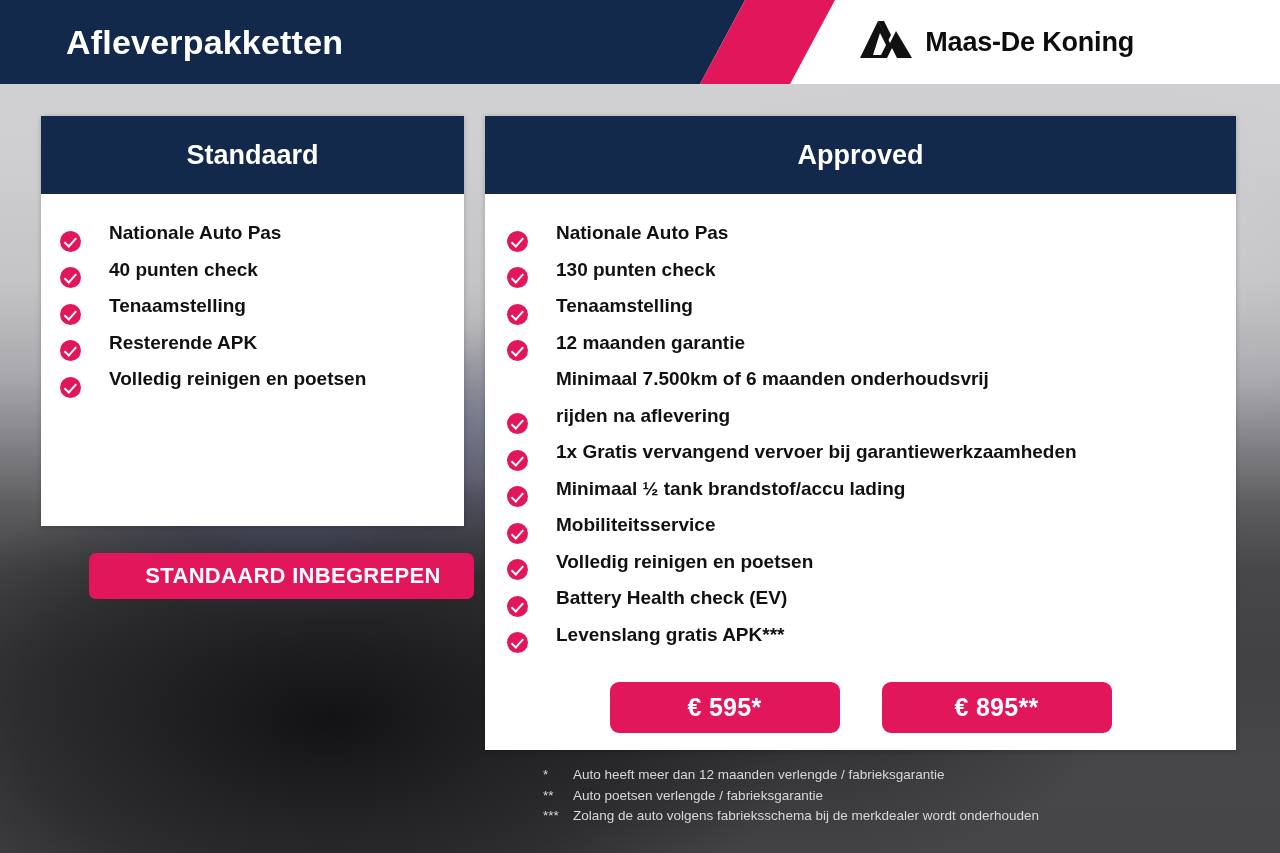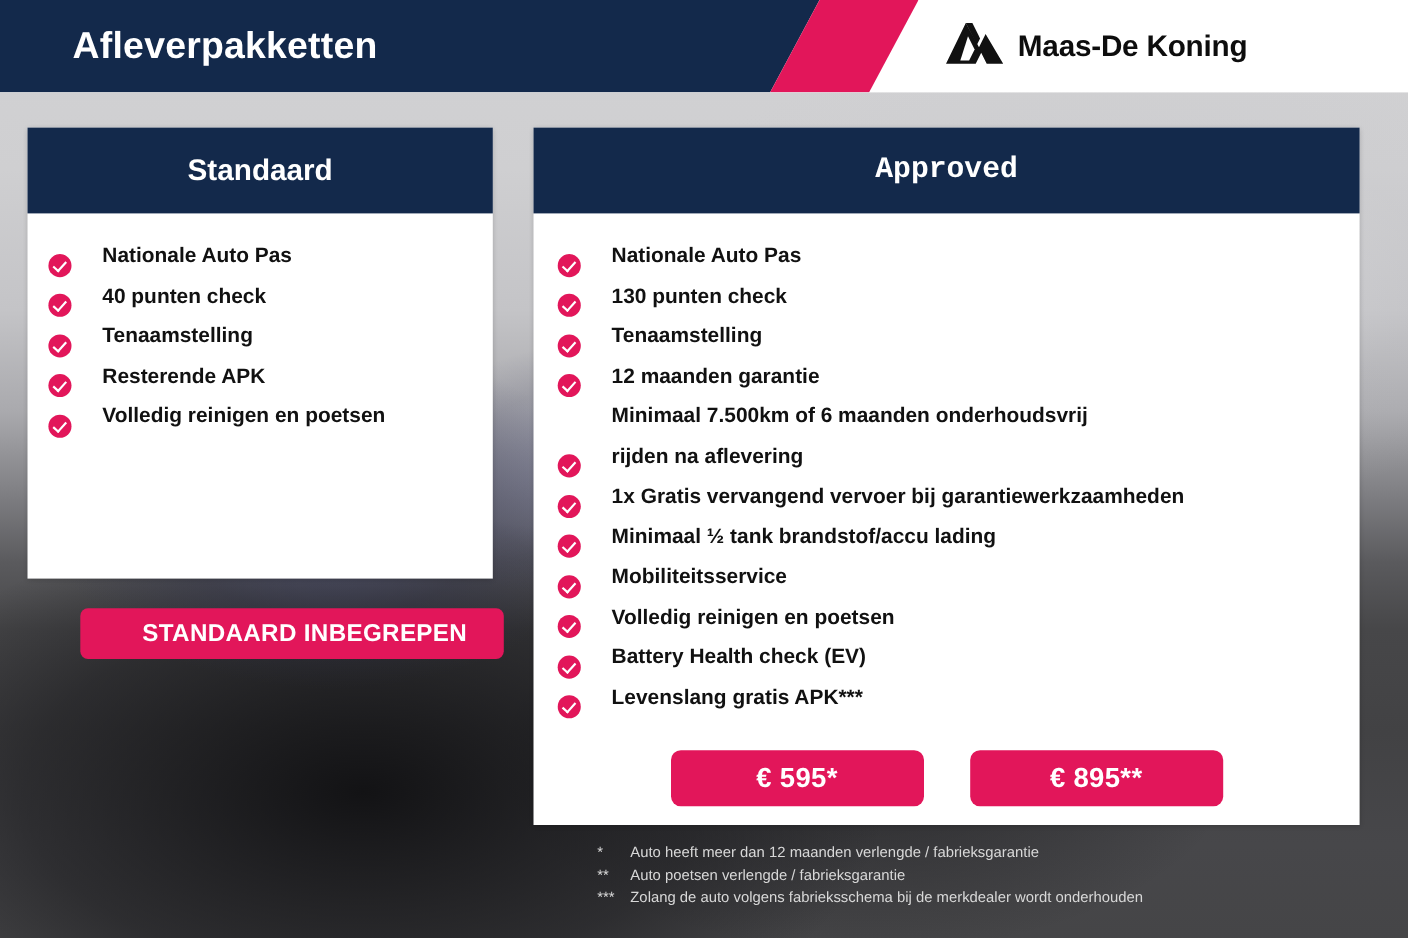--- a/index.html
+++ b/index.html
@@ -118,25 +118,25 @@
     background: #13294b;
     color: #ffffff;
     font-size: 27px;
     font-weight: bold;
     text-align: center;
     display: flex;
     align-items: center;
     justify-content: center;
   }
 
-  .card-standaard { left: 25px; top: 116px; width: 423px; height: 410px; }
+  .card-standaard { left: 41px; top: 116px; width: 423px; height: 410px; }
   .card-standaard .card-head { height: 78px; }
 
   .card-approved { left: 485px; top: 116px; width: 751px; height: 634px; }
-  .card-approved .card-head { height: 78px; font-family: Liberation Mono, monospace; }
+  .card-approved .card-head { height: 78px; }
 
   .card-body { padding: 0; }
 
   
   ul.features { list-style: none; }
   .card-standaard ul.features { margin: 21px 0 0 19px; }
   .card-approved ul.features { margin: 21px 0 0 22px; }
 
   ul.features li {
     display: flex;

